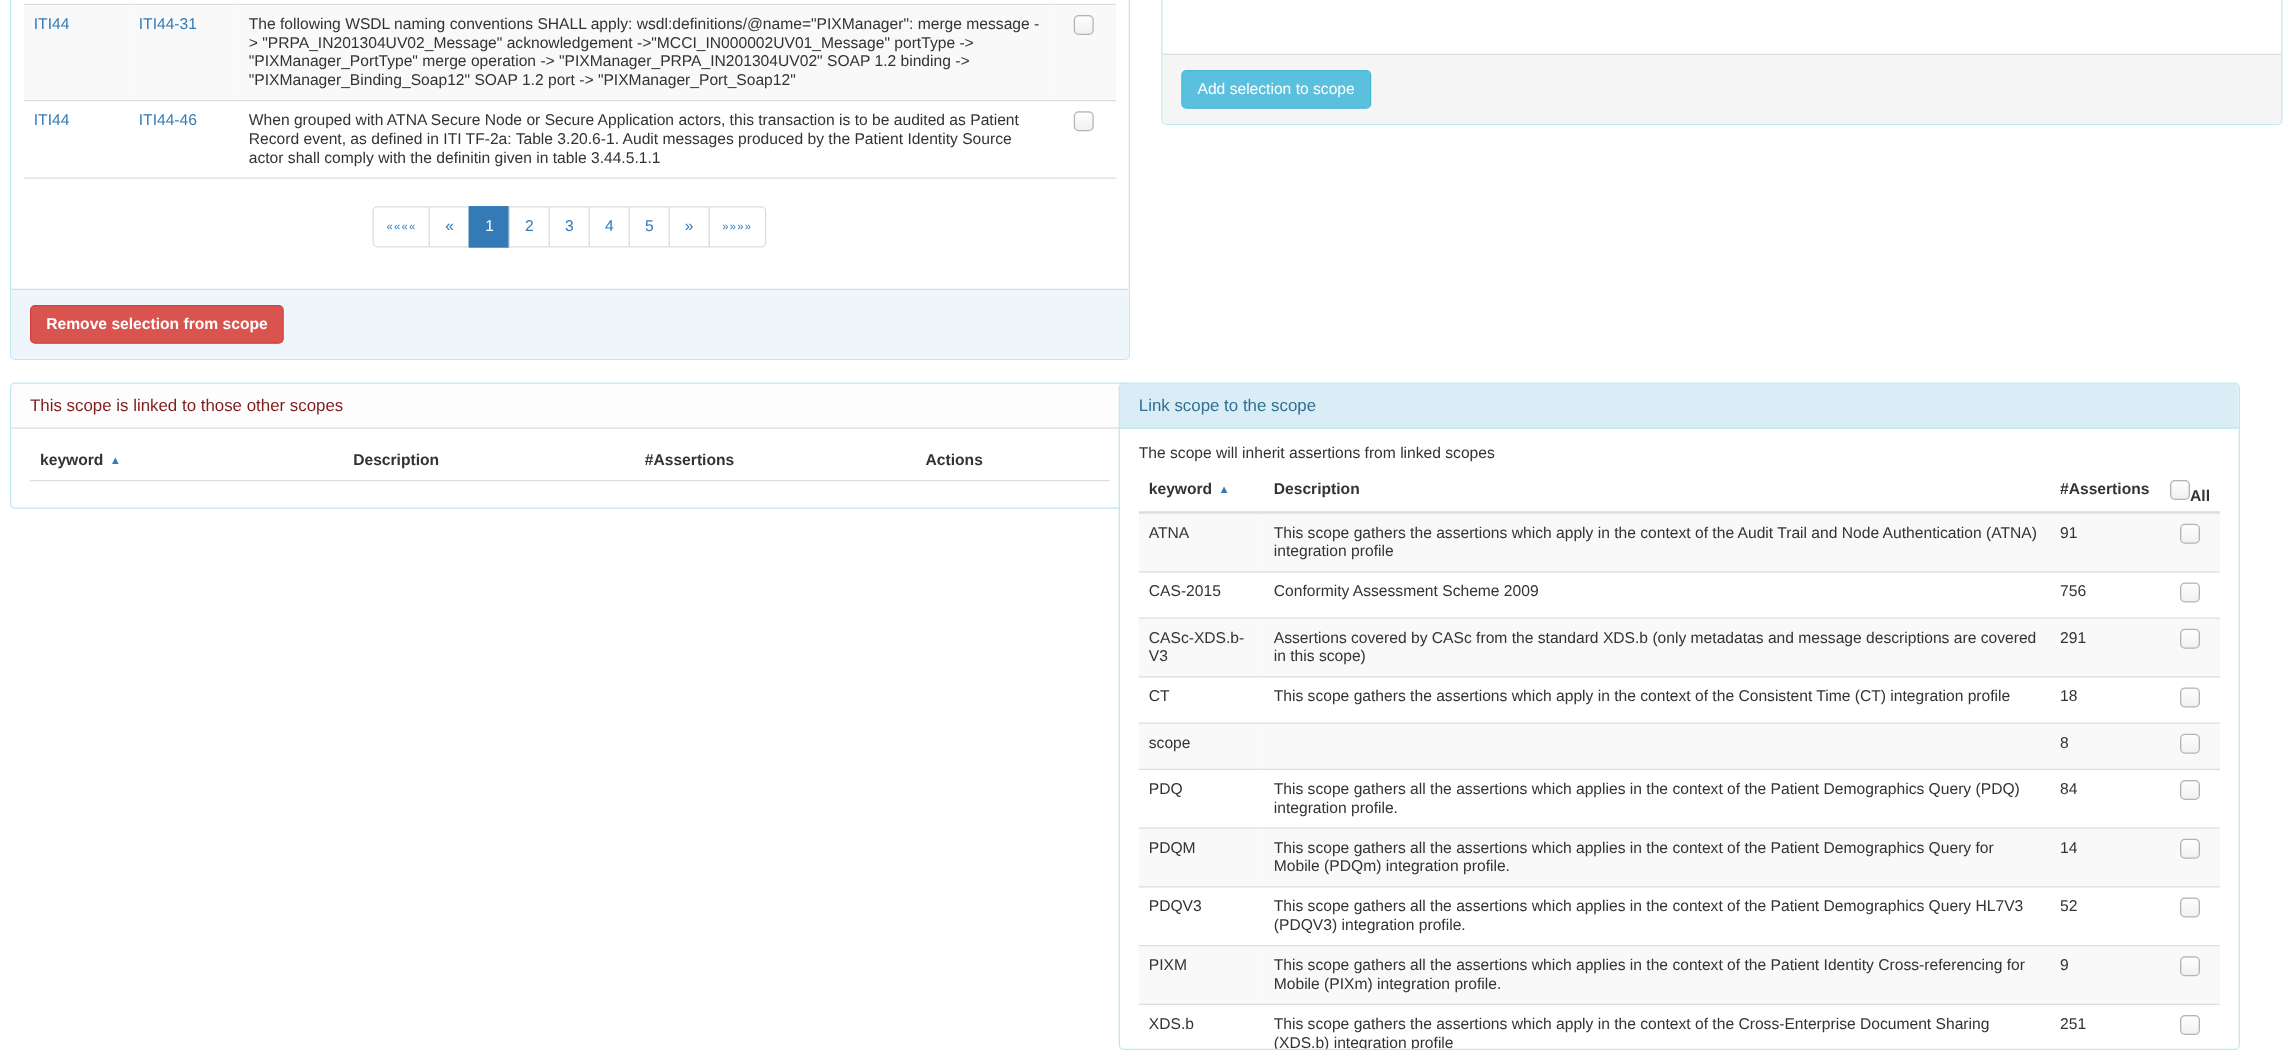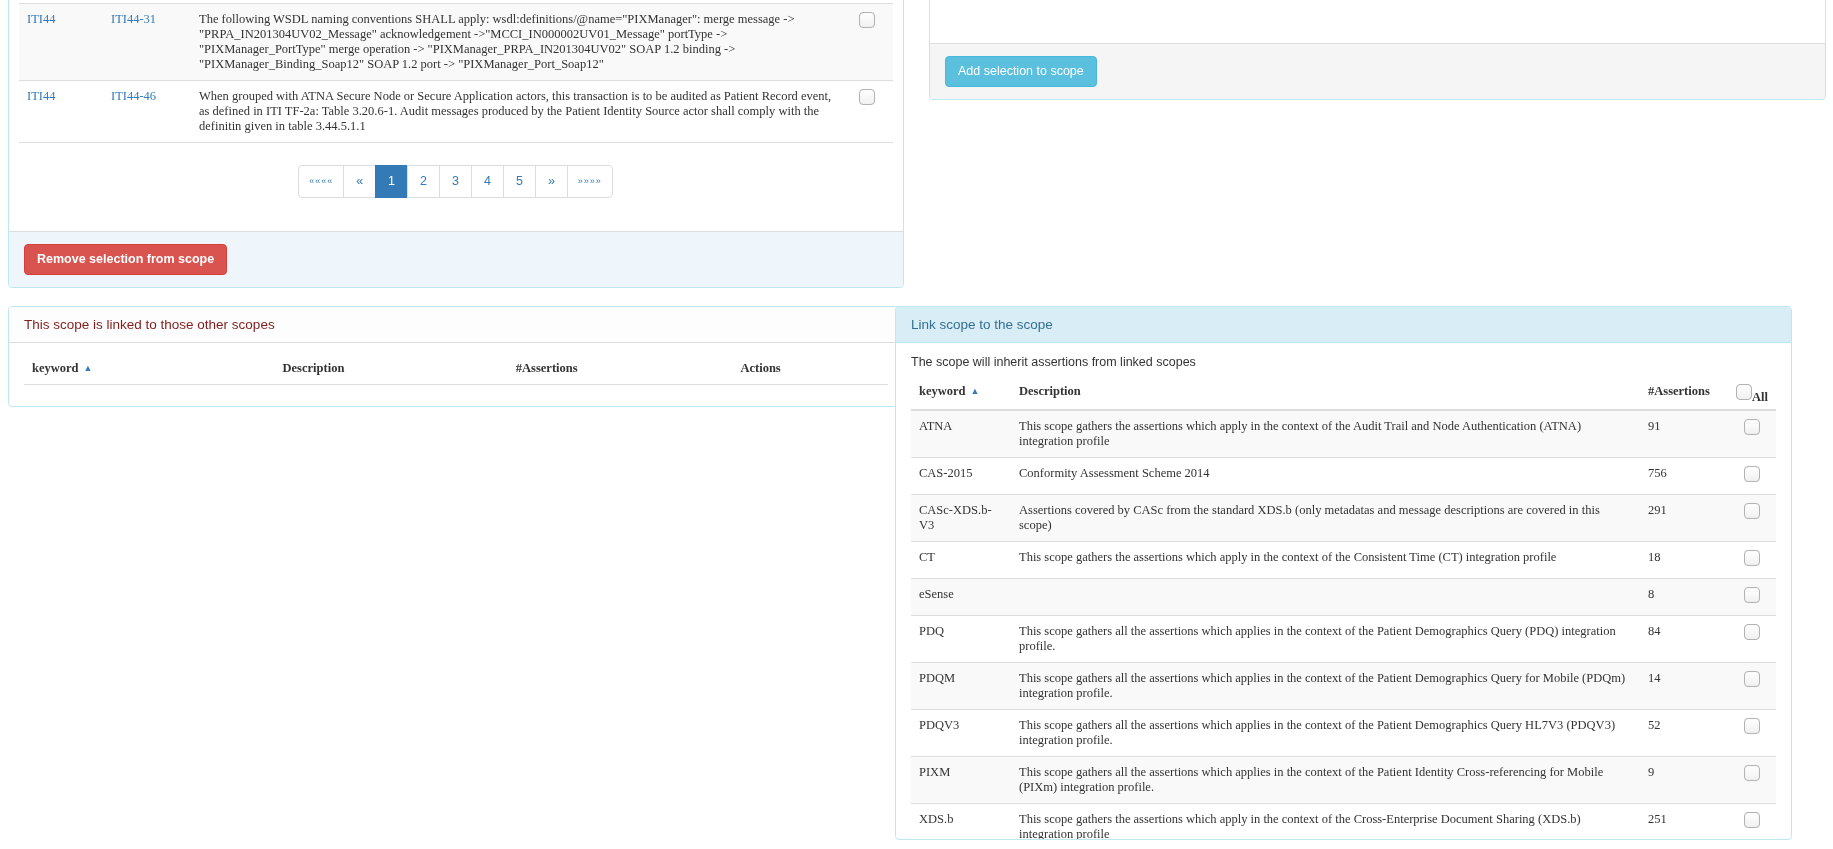--- a/index.html
+++ b/index.html
@@ -18,21 +18,21 @@
 
   .btn { display:inline-block; border-radius:4px; padding:7px 12px; font-size:12.5px;
     line-height:15px; color:#fff; cursor:pointer; border:1px solid transparent;
     font-family:"Liberation Sans", sans-serif; }
   .btn-info   { background:#5bc0de; border-color:#46b8da; }
   .btn-danger { background:#d9534f; border-color:#d43f3a;font-weight:bold; }
 
   
   #panel-top-left { left:8px; top:-12px; width:896px; height:300px; }
   #panel-top-left .panel-body { padding:14px 10px 0 10px; }
-  table { border-collapse:collapse; width:100%;font-family:Liberation Serif, serif; }
+  table { border-collapse:collapse; width:100%; }
   td, th { font-size:12.5px; line-height:15px; vertical-align:top; text-align:left; }
   .assert-table td { border-top:1px solid #ddd; padding:8px; }
   .assert-table tr:last-child td { border-bottom:1px solid #ddd; }
   .assert-table tr.striped td { background:#f9f9f9; }
   .assert-table .c-prof { width:84px; }
   .assert-table .c-id   { width:88px; }
   .assert-table .c-check{ width:52px; text-align:center; }
 
   .cb { display:inline-block; width:16px; height:16px; border:1px solid #b3b3b3;
     border-radius:4px; background:linear-gradient(#fefefe,#f1f1f1);
@@ -156,38 +156,38 @@
       </thead>
       <tbody>
           <tr class="striped">
             <td class="c-keyword">ATNA</td>
             <td>This scope gathers the assertions which apply in the context of the Audit Trail and Node Authentication (ATNA) integration profile</td>
             <td class="c-assert">91</td>
             <td class="c-check"><span class="cb"></span></td>
           </tr>
           <tr>
             <td class="c-keyword">CAS-2015</td>
-            <td>Conformity Assessment Scheme 2014</td>
+            <td>Conformity Assessment Scheme 2009</td>
             <td class="c-assert">756</td>
             <td class="c-check"><span class="cb"></span></td>
           </tr>
           <tr class="striped">
             <td class="c-keyword">CASc-XDS.b-V3</td>
             <td>Assertions covered by CASc from the standard XDS.b (only metadatas and message descriptions are covered in this scope)</td>
             <td class="c-assert">291</td>
             <td class="c-check"><span class="cb"></span></td>
           </tr>
           <tr>
             <td class="c-keyword">CT</td>
             <td>This scope gathers the assertions which apply in the context of the Consistent Time (CT) integration profile</td>
             <td class="c-assert">18</td>
             <td class="c-check"><span class="cb"></span></td>
           </tr>
           <tr class="striped">
-            <td class="c-keyword">eSense</td>
+            <td class="c-keyword">scope</td>
             <td></td>
             <td class="c-assert">8</td>
             <td class="c-check"><span class="cb"></span></td>
           </tr>
           <tr>
             <td class="c-keyword">PDQ</td>
             <td>This scope gathers all the assertions which applies in the context of the Patient Demographics Query (PDQ) integration profile.</td>
             <td class="c-assert">84</td>
             <td class="c-check"><span class="cb"></span></td>
           </tr>

